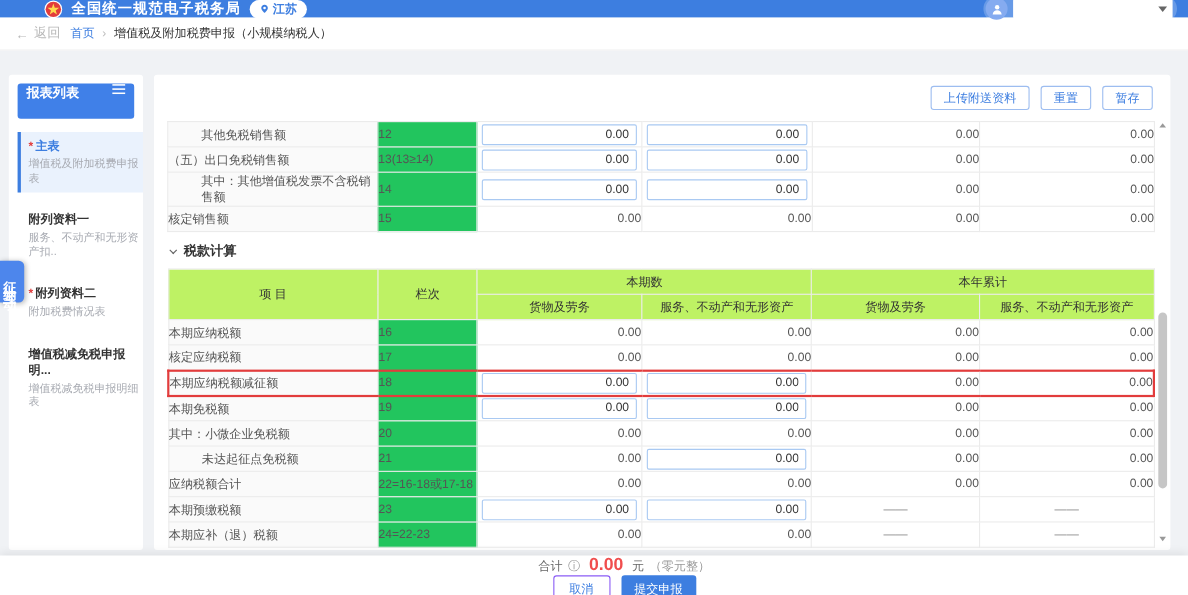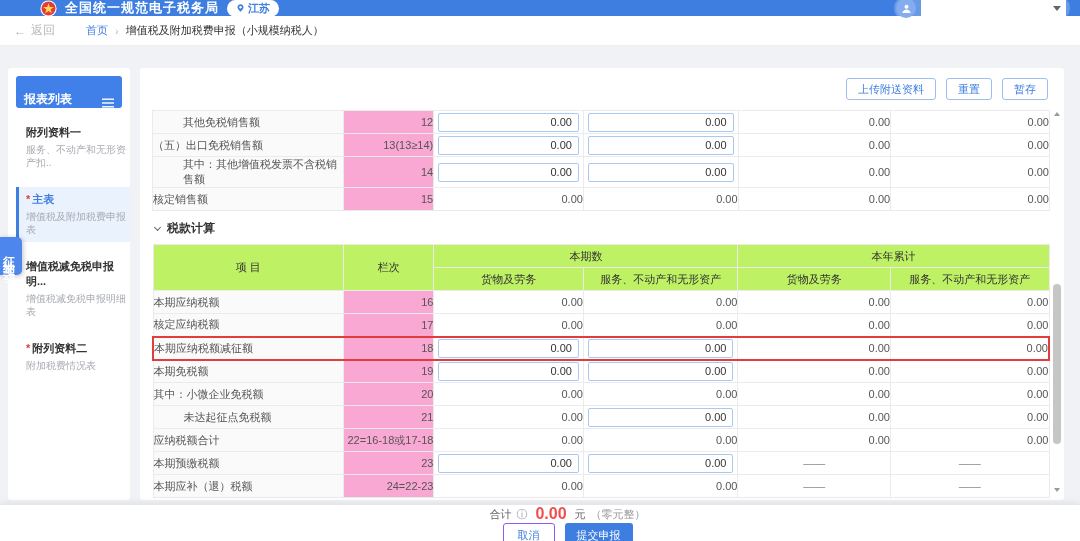--- a/index.html
+++ b/index.html
@@ -13,30 +13,30 @@
   .region-pill { background:#fff; color:#3d7ee0; border-radius:9px; height:17px; display:flex; align-items:center; gap:3px; padding:0 9px; font-size:11px; font-weight:bold; }
   .account { display:flex; align-items:center; gap:5px; background:rgba(255,255,255,.22); border-radius:13px; padding:2px 4px 2px 2px; }
   .user-circle { width:20px; height:20px; border-radius:50%; background:#85abf0; display:flex; align-items:center; justify-content:center; }
   .account-box { background:#fff; border-radius:3px; height:20px; display:flex; align-items:center; padding-right:5px; }
   .account-input { width:132px; height:18px; border:none; outline:none; background:transparent; font-size:11px; padding:0 6px; }
   .caret-down { width:0; height:0; border-left:4px solid transparent; border-right:4px solid transparent; border-top:5px solid #666; }
 
   
   .breadcrumb-bar { height:30px; background:#fff; display:flex; align-items:center; padding-left:14px; gap:7px; font-size:11px; border-bottom:1px solid #f0f0f0; }
   .back { color:#b8b8b8; display:flex; align-items:center; gap:5px; font-size:12px; }
-  .crumb-home { color:#3d7ee0; margin-left:24px;font-family:Liberation Serif, serif; }
+  .crumb-home { color:#3d7ee0; margin-left:2px;font-family:Liberation Serif, serif; }
   .crumb-sep { color:#bbb; }
   .crumb-cur { color:#333; }
 
   
   .page { position:absolute; top:60px; left:0; right:0; bottom:41px; display:flex; gap:10px; padding:8px 16px 0 8px; }
 
   
   .sidebar { width:122px; flex-shrink:0; background:#fff; border-radius:3px; padding:8px 0 8px 8px; }
-  .sidebar-header { height:32px; margin-right:8px; background:#4080e8; border-radius:3px; color:#fff; font-size:12px; font-weight:bold; display:flex; align-items:flex-end; justify-content:space-between; padding:0 8px; cursor:pointer; }
+  .sidebar-header { height:32px; margin-right:8px; background:#4080e8; border-radius:3px; color:#fff; font-size:12px; font-weight:bold; display:flex; align-items:flex-start; justify-content:space-between; padding:0 8px; cursor:pointer; }
   .group-row { margin:16px 10px 0 4px; font-size:11px; font-weight:bold; color:#333; display:flex; justify-content:space-between; align-items:center; cursor:pointer; }
   .chev-up { width:5px; height:5px; border-top:1.5px solid #999; border-right:1.5px solid #999; transform:rotate(-45deg); margin-top:3px; }
   .chev-down { width:5px; height:5px; border-left:1.5px solid #666; border-bottom:1.5px solid #666; transform:rotate(-45deg); margin-bottom:3px; }
   .side-item { margin-top:12px; padding:5px 4px 6px 7px; border-left:3px solid transparent; cursor:pointer; }
   .side-item.active { background:#eaf2fd; border-left-color:#3d7ee0; }
   .si-label { font-size:11px; color:#333; font-weight:bold; }
   .side-item.active .si-text { color:#3d7ee0; }
   .req { color:#e23c3c; margin-right:2px; }
   .si-sub { font-size:10px; color:#a8abb2; margin-top:4px; line-height:1.25; }
 
@@ -45,21 +45,21 @@
   
   .main { flex:1; background:#fff; border-radius:3px; position:relative; padding:0 14px 0 12px; }
   .toolbar { display:flex; justify-content:flex-end; gap:10px; padding:10px 2px; }
   .toolbar button { height:22px; font-size:11px; color:#3d7ee0; background:#fff; border:1px solid #9dbdf0; border-radius:3px; padding:0 11px; cursor:pointer; font-family:inherit; }
 
   .grid { width:100%; border-collapse:collapse; table-layout:fixed; font-size:11px; color:#555; }
   .grid td, .grid th { border:1px solid #ebebeb; height:23px; padding:0; }
   .grid th { background:#bef264; font-weight:normal; color:#333; }
   .label-cell { background:#fafafa; padding-left:10px; text-align:left; }
   .label-cell.ind { padding-left:30px; }
-  .lane-cell { background:#f9a8d4; text-align:right; }
+  .lane-cell { background:#22c55e; text-align:left; }
   .num-cell { text-align:right; padding-right:12px; }
   .num-cell.has-input { padding:0 4px; }
   .cell-input { display:block; width:100%; height:19px; border:1px solid #a9c9f2; border-radius:2px; text-align:right; font-size:11px; color:#333; padding:0 6px; font-family:inherit; outline:none; background:#fff; }
   .dash-cell { text-align:center; color:#888; }
   .hl td { border-top:2px solid #e23c3c; border-bottom:2px solid #e23c3c; }
   .hl td:first-child { border-left:2px solid #e23c3c; }
   .hl td:last-child { border-right:2px solid #e23c3c; }
 
   .section-row { display:flex; align-items:center; gap:7px; padding:9px 0 7px 3px; cursor:pointer; }
   .section-title { font-size:12px; font-weight:bold; color:#333; }
@@ -134,35 +134,35 @@
       <span>报表列表</span>
       <span style="display:flex;">
         <svg width="12" height="10" viewBox="0 0 12 10">
             <rect y="0.5" width="12" height="1.4" fill="#fff"></rect>
             <rect y="4.3" width="12" height="1.4" fill="#fff"></rect>
             <rect y="8.1" width="12" height="1.4" fill="#fff"></rect>
           </svg>
       </span>
     </div>
     <div id="sidebar-items">
-        <div class="side-item">
-          <div class="si-label"><span class="si-text">附列资料一</span></div>
-          <div class="si-sub">服务、不动产和无形资产扣..</div>
-        </div>
         <div class="side-item active">
           <div class="si-label"><span class="req">*</span><span class="si-text">主表</span></div>
           <div class="si-sub">增值税及附加税费申报表</div>
         </div>
         <div class="side-item">
-          <div class="si-label"><span class="si-text">增值税减免税申报明...</span></div>
-          <div class="si-sub">增值税减免税申报明细表</div>
+          <div class="si-label"><span class="si-text">附列资料一</span></div>
+          <div class="si-sub">服务、不动产和无形资产扣..</div>
         </div>
         <div class="side-item">
           <div class="si-label"><span class="req">*</span><span class="si-text">附列资料二</span></div>
           <div class="si-sub">附加税费情况表</div>
+        </div>
+        <div class="side-item">
+          <div class="si-label"><span class="si-text">增值税减免税申报明...</span></div>
+          <div class="si-sub">增值税减免税申报明细表</div>
         </div>
       </div>
   </aside>
 
   <main class="main">
     <div class="toolbar">
       <button>上传附送资料</button>
       <button>重置</button>
       <button>暂存</button>
     </div>

